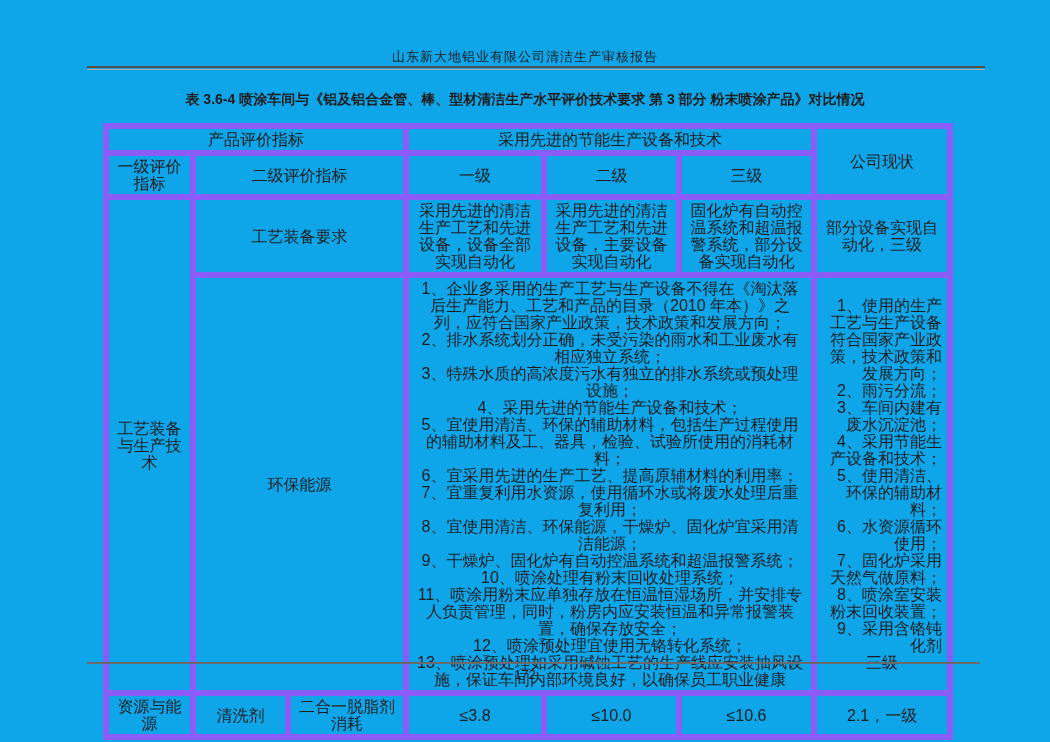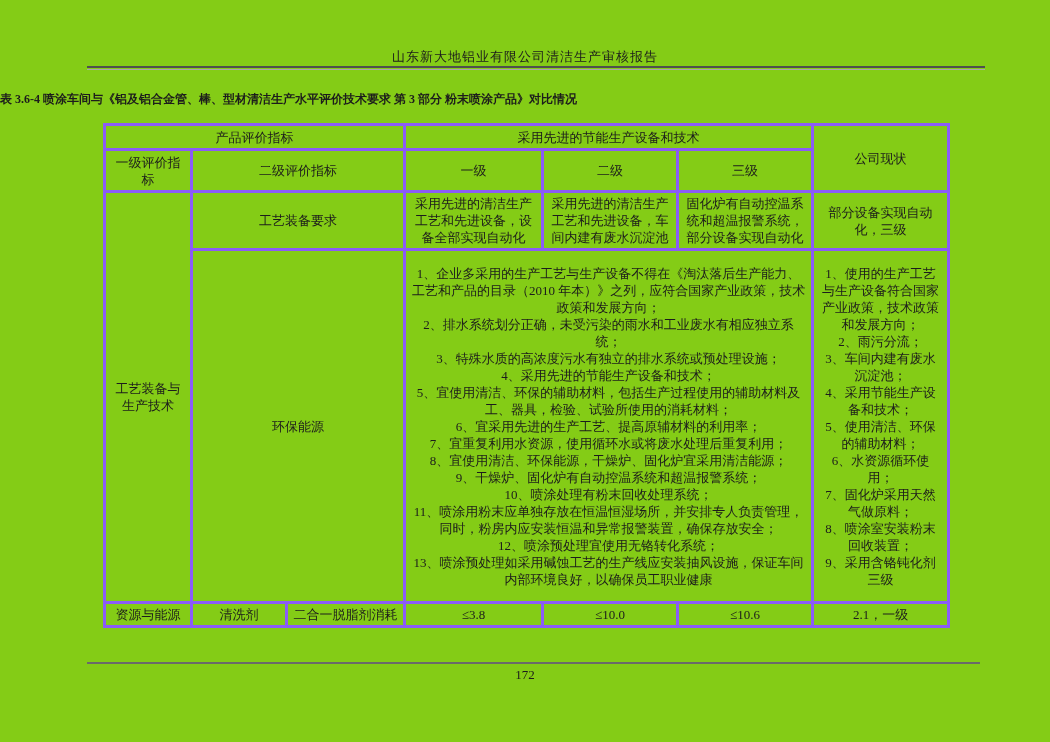--- a/index.html
+++ b/index.html
@@ -1,44 +1,44 @@
 <!DOCTYPE html>
 <html><head>
 <meta charset="utf-8">
 <style>
   html,body { margin:0; padding:0; background:#e8e8e8; }
   .page {
     position:relative;
     width:1050px; height:742px;
     margin:0 auto;
-    background:#84cc16;
-    font-family:Liberation Serif, serif;
+    background:#0ea5e9;
+    font-family:Liberation Sans, sans-serif;
     color:#1c1c1c;
     overflow:hidden;
   }
   .doc-header {
     position:absolute; top:48px; left:0; width:100%;
     text-align:center; font-size:13px; letter-spacing:1px;
   }
   .header-rule {
     position:absolute; top:66px; left:87px; width:898px; height:1px;
     border-top:2px solid #4f4f4f; border-bottom:1px solid #a8a8a8;
   }
   .table-title {
     position:absolute; top:91px; left:0; width:100%;
-    font-weight:bold; font-size:12px;
+    text-align:center; font-weight:bold; font-size:14px;
   }
   table.cmp {
     position:absolute; top:123px; left:103px;
     width:844px; border-collapse:collapse; table-layout:fixed;
     border:2px solid #000;
   }
   table.cmp td {
-    border:3px solid #8b5cf6;
-    font-size:13px; line-height:17px;
+    border:6px solid #8b5cf6;
+    font-size:16px; line-height:17px;
     text-align:center; vertical-align:middle;
     padding:2px 5px;
     overflow:hidden;
   }
   tr.rA { height:25px; }
   tr.rB { height:42px; }
   tr.rC { height:58px; }
   tr.rD { height:353px; }
   tr.rE { height:16px; }
   td.list-cell {
@@ -48,21 +48,21 @@
     line-height:19.6px;
     padding:3px 8px;
   }
   td.status-cell {
     text-align:left;
     vertical-align:top;
     font-size:12.5px;
     line-height:19.6px;
     padding:3px 6px;
   }
-  .status-list { white-space:pre-line; text-align:center; }
+  .status-list { white-space:pre-line; text-align:right; }
   .status-grade { text-align:center; }
   .footer-rule {
     position:absolute; top:662px; left:87px; width:893px; height:0;
     border-top:2px solid #6a6a6a;
   }
   .page-number {
     position:absolute; top:667px; left:0; width:100%;
     text-align:center; font-size:13px;
   }
 </style>
@@ -96,21 +96,21 @@
       <td>一级评价指标</td>
       <td colspan="2">二级评价指标</td>
       <td>一级</td>
       <td>二级</td>
       <td>三级</td>
     </tr>
     <tr class="rC">
       <td rowspan="2">工艺装备与生产技术</td>
       <td colspan="2">工艺装备要求</td>
       <td>采用先进的清洁生产工艺和先进设备，设备全部实现自动化</td>
-      <td>采用先进的清洁生产工艺和先进设备，车间内建有废水沉淀池</td>
+      <td>采用先进的清洁生产工艺和先进设备，主要设备实现自动化</td>
       <td>固化炉有自动控温系统和超温报警系统，部分设备实现自动化</td>
       <td>部分设备实现自动化，三级</td>
     </tr>
     <tr class="rD">
       <td colspan="2">环保能源</td>
       <td colspan="3" class="list-cell">1、企业多采用的生产工艺与生产设备不得在《淘汰落后生产能力、工艺和产品的目录（2010 年本）》之列，应符合国家产业政策，技术政策和发展方向；
 2、排水系统划分正确，未受污染的雨水和工业废水有相应独立系统；
 3、特殊水质的高浓度污水有独立的排水系统或预处理设施；
 4、采用先进的节能生产设备和技术；
 5、宜使用清洁、环保的辅助材料，包括生产过程使用的辅助材料及工、器具，检验、试验所使用的消耗材料；

